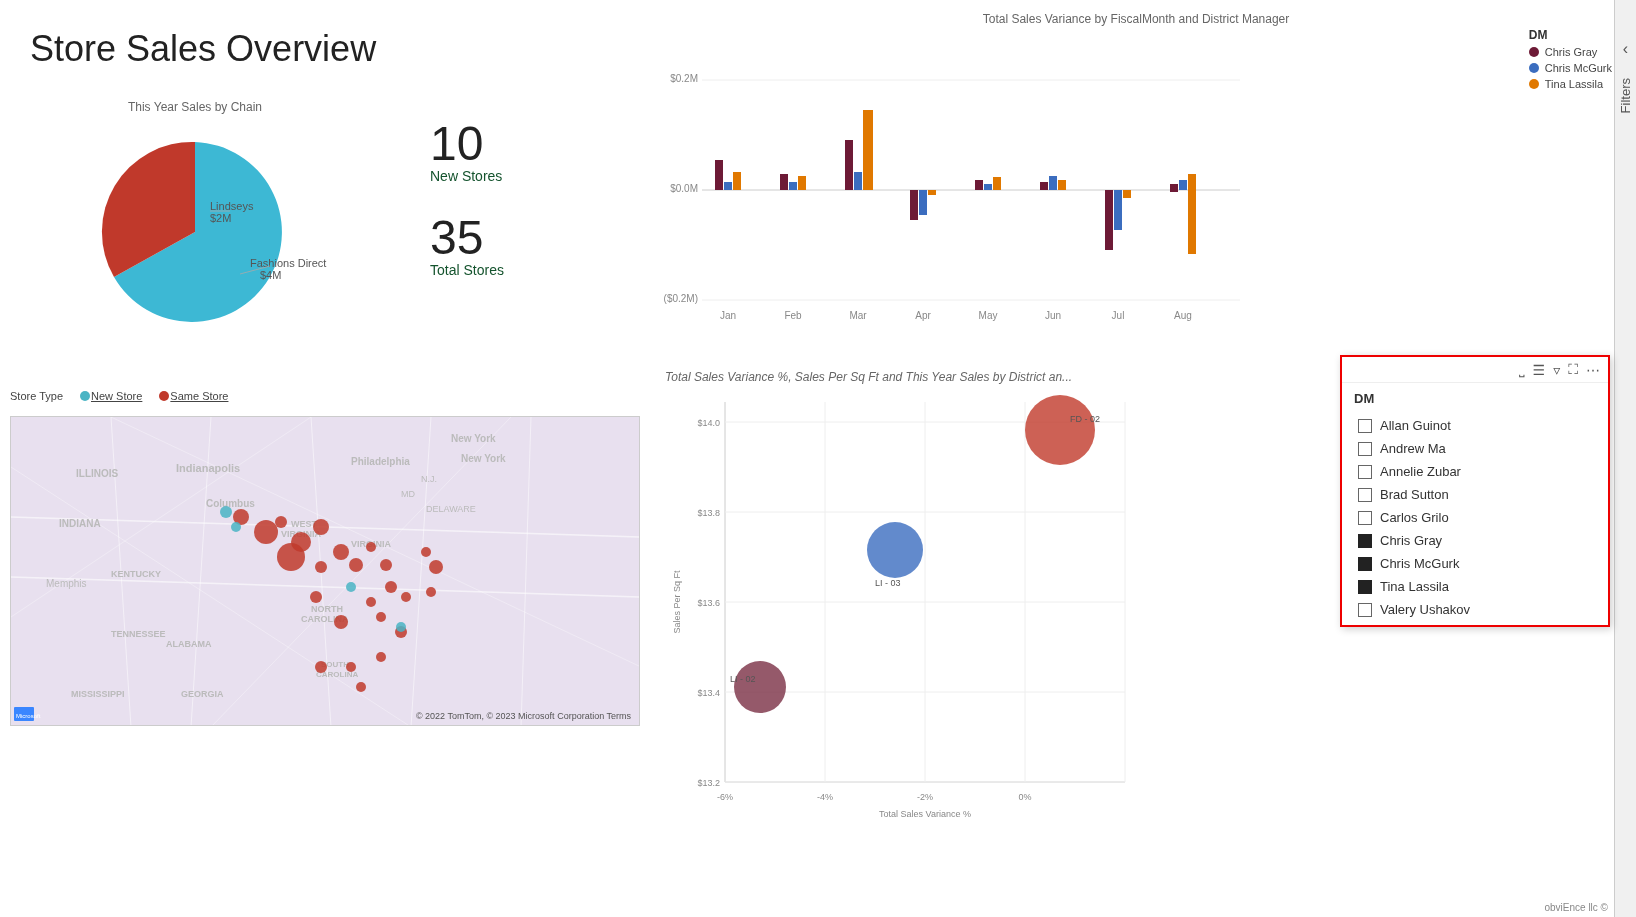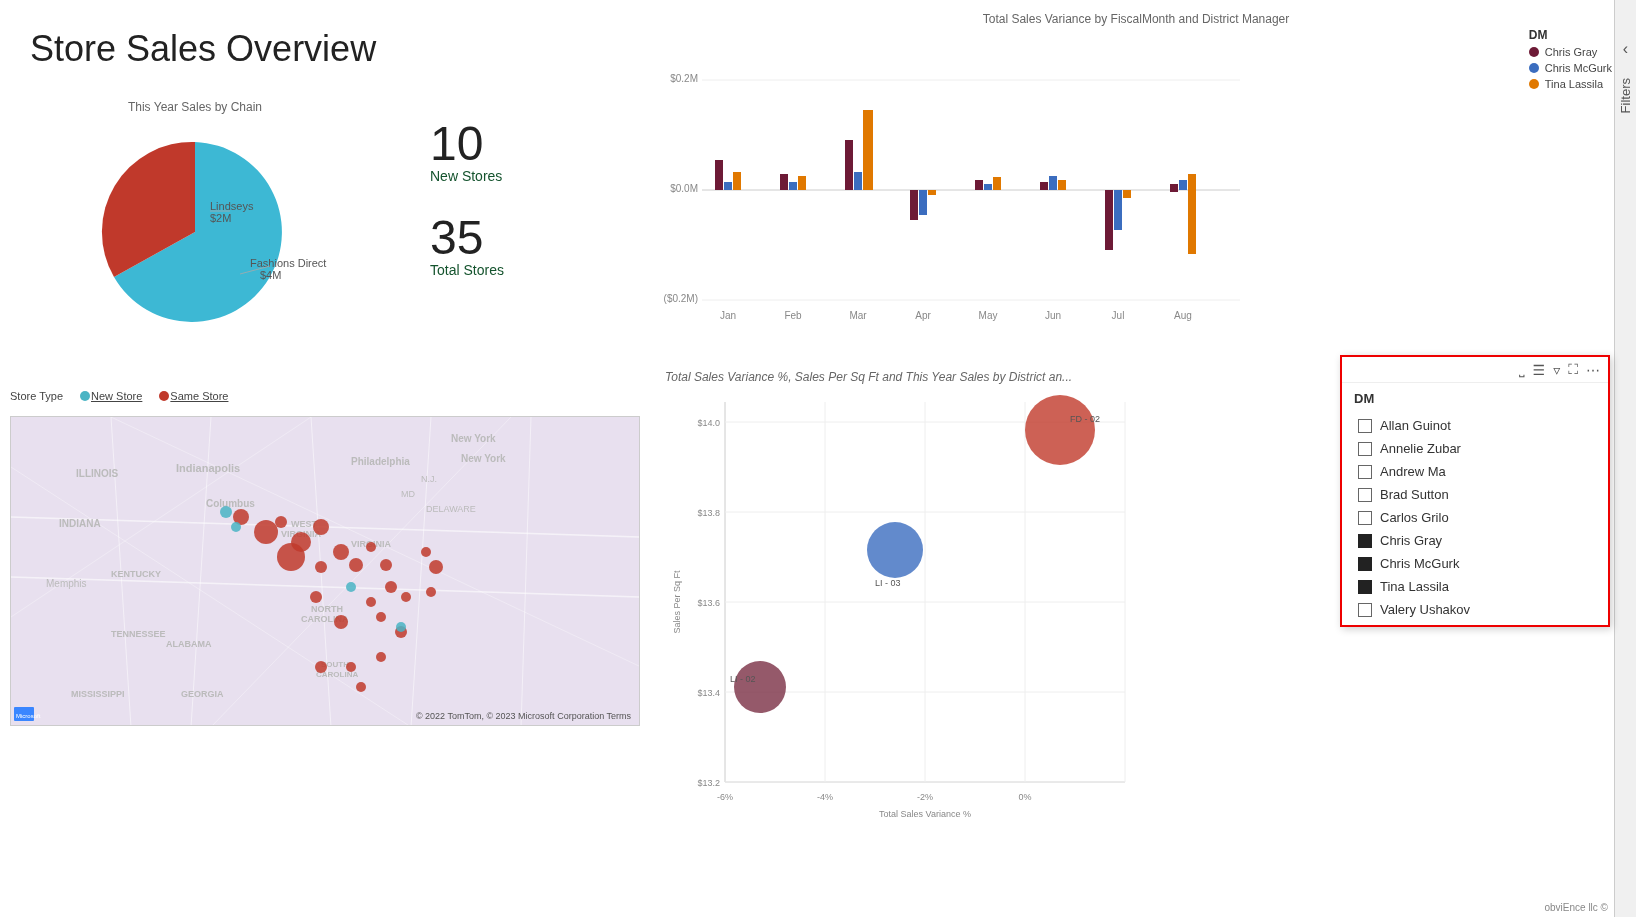--- a/index.html
+++ b/index.html
@@ -495,25 +495,25 @@
   </div>
   <div class="filter-panel-title">DM</div>
   <div class="filter-panel-bottom">
 
   <div class="filter-list-item">
         <div class="filter-checkbox"></div>
         <span>Allan Guinot</span>
       </div>
       <div class="filter-list-item">
         <div class="filter-checkbox"></div>
+        <span>Andrew Ma</span>
+      </div>
+      <div class="filter-list-item">
+        <div class="filter-checkbox"></div>
         <span>Annelie Zubar</span>
-      </div>
-      <div class="filter-list-item">
-        <div class="filter-checkbox"></div>
-        <span>Andrew Ma</span>
       </div>
       <div class="filter-list-item">
         <div class="filter-checkbox"></div>
         <span>Brad Sutton</span>
       </div>
       <div class="filter-list-item">
         <div class="filter-checkbox"></div>
         <span>Carlos Grilo</span>
       </div>
       <div class="filter-list-item">

